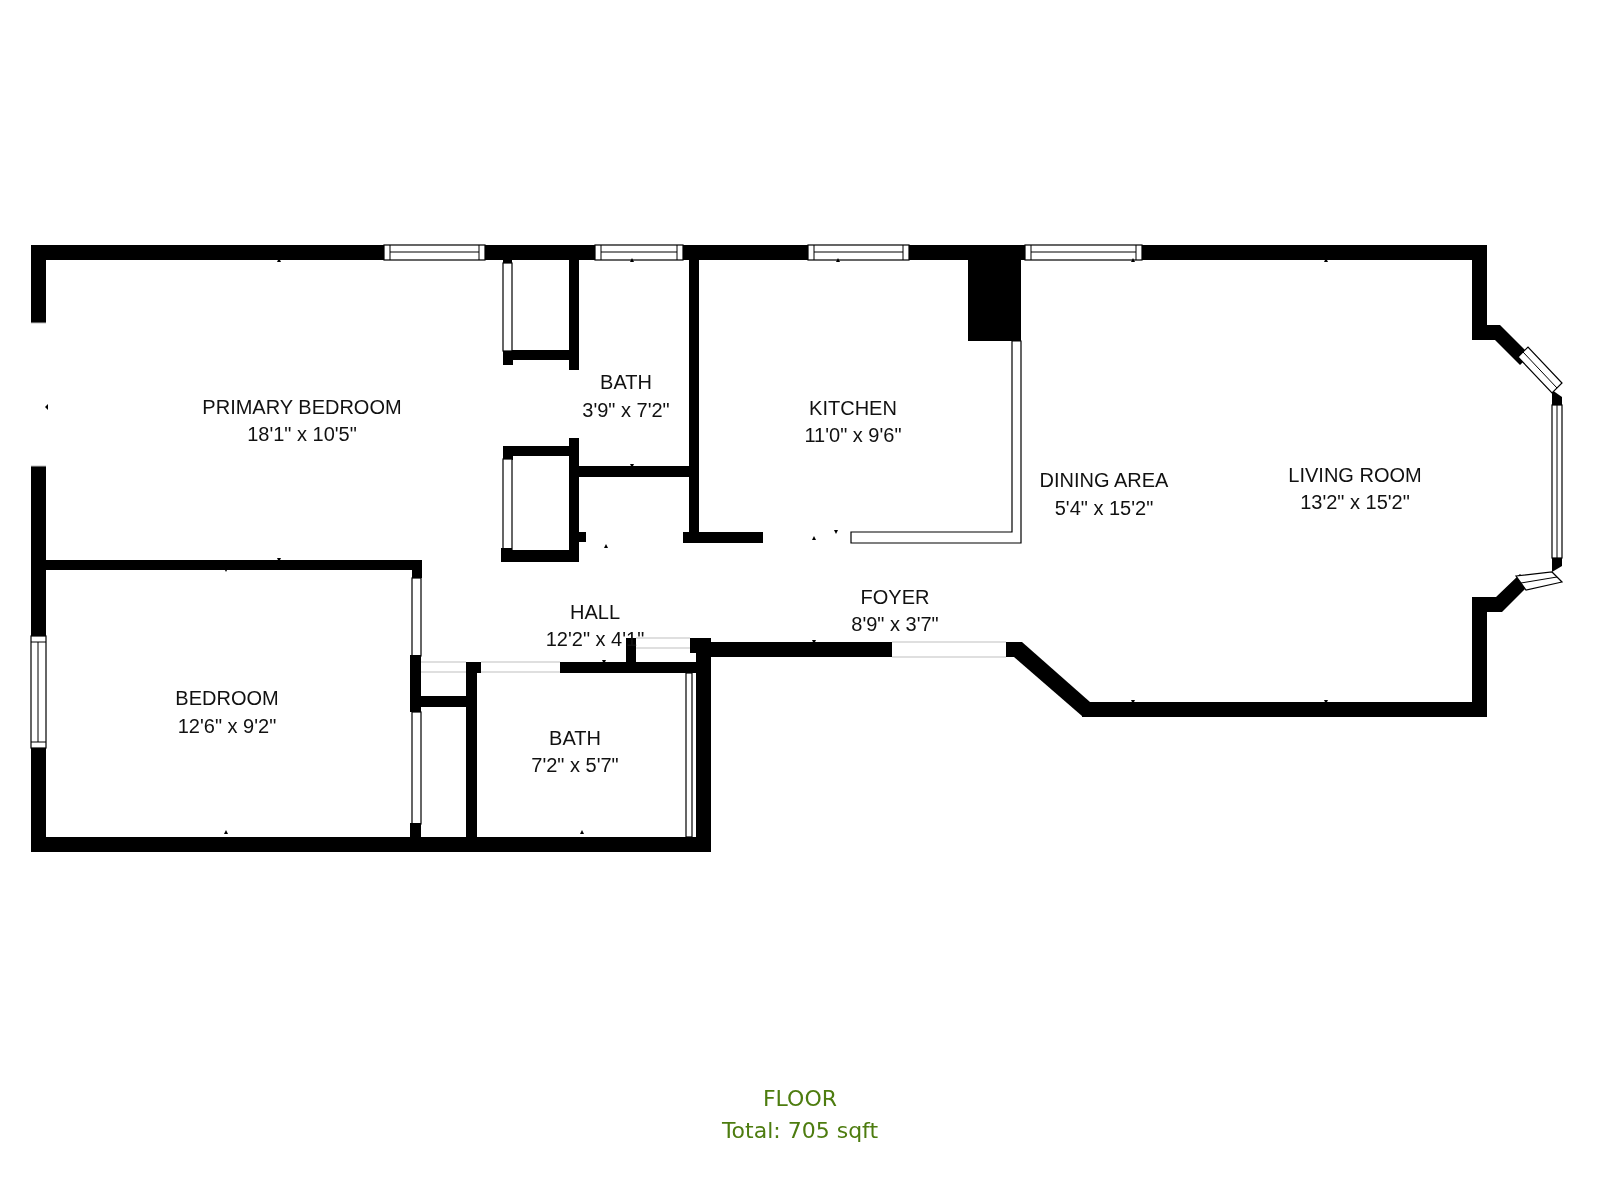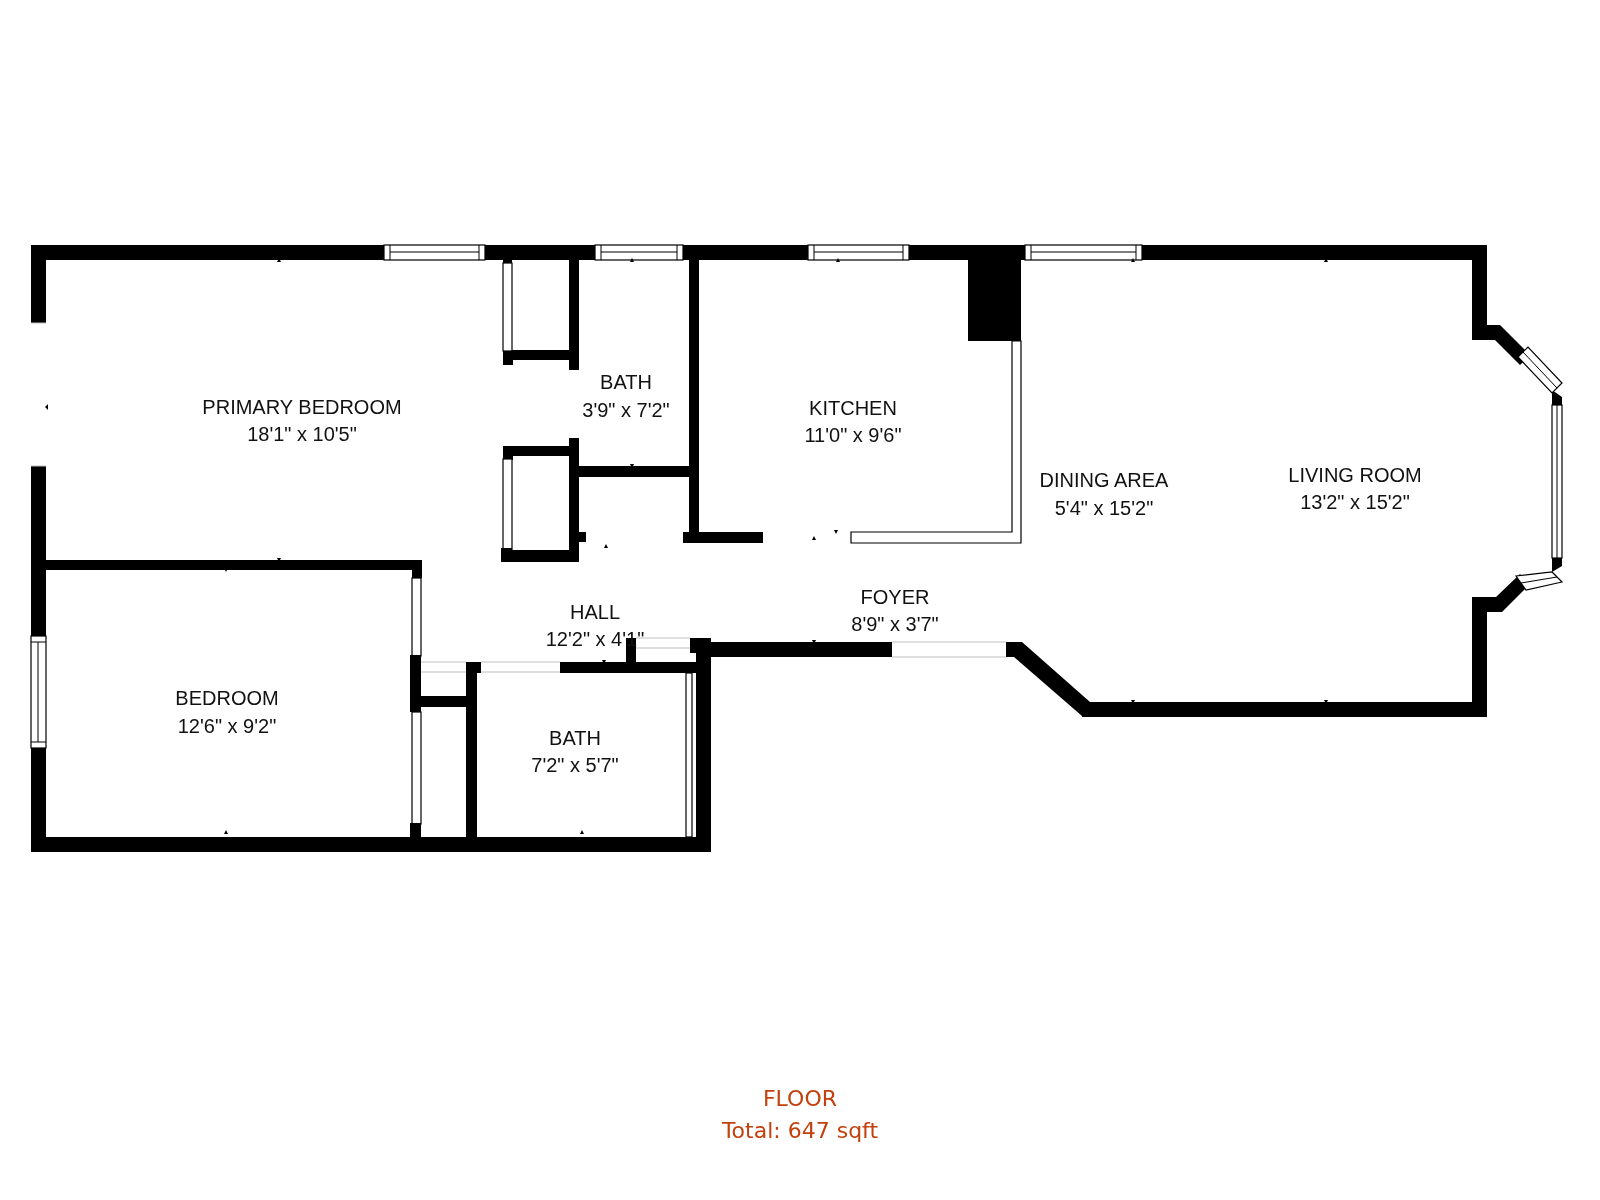--- a/index.html
+++ b/index.html
@@ -12,21 +12,21 @@
   .thin-wall { fill: #ffffff; stroke: #000000; stroke-width: 1.2; }
   .marker { fill: #000000; }
   .room-name, .room-dim {
     font-family: "Liberation Sans", sans-serif;
     font-size: 20px;
     fill: #111111;
     text-anchor: middle;
   }
   .footer {
     position: absolute; left: 0; width: 1600px; text-align: center;
-    font-family: "DejaVu Sans", sans-serif; color: #c2410c; font-size: 22px;
+    font-family: "DejaVu Sans", sans-serif; color: #4d7c0f; font-size: 22px;
   }
   .footer-title { top: 1086px; }
   .footer-total { top: 1118px; }
 </style>
 </head>
 <body>
 
 <svg id="plan" viewBox="0 0 1600 1200" xmlns="http://www.w3.org/2000/svg">
 
   <g>
@@ -216,13 +216,13 @@
       <text class="room-dim" x="227" y="733">12'6" x 9'2"</text>
     </g>
     <g>
       <text class="room-name" x="575" y="745">BATH</text>
       <text class="room-dim" x="575" y="772">7'2" x 5'7"</text>
     </g>
   </g>
 </svg>
 
 <div class="footer footer-title">FLOOR</div>
-<div class="footer footer-total">Total: 647 sqft</div>
+<div class="footer footer-total">Total: 705 sqft</div>
 
 </body></html>

